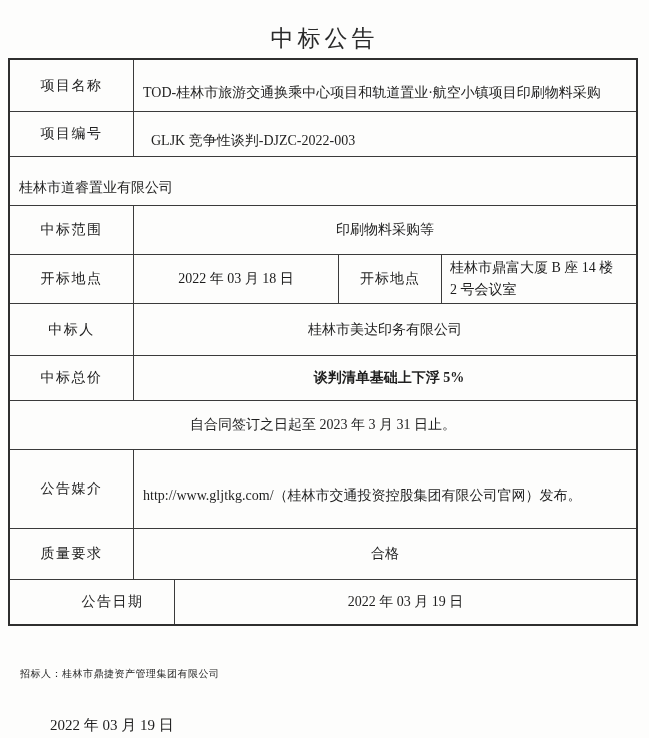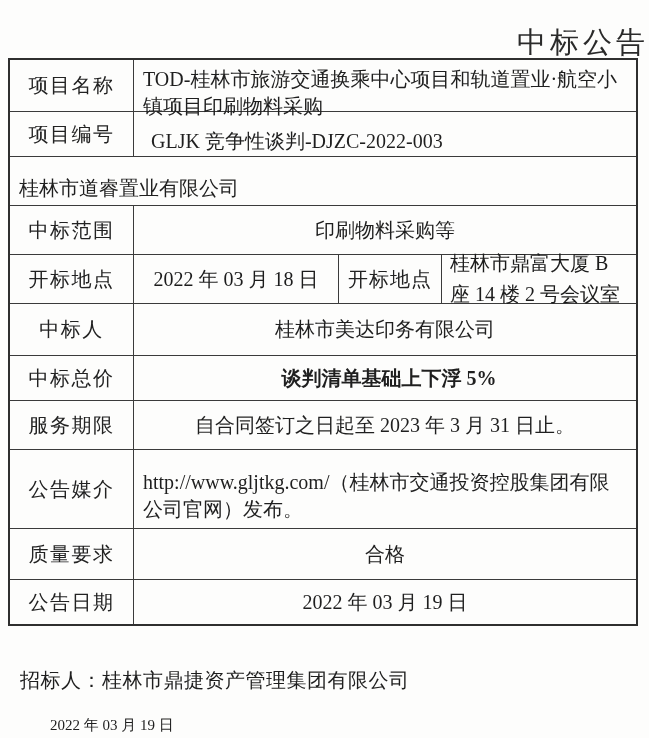--- a/index.html
+++ b/index.html
@@ -11,46 +11,46 @@
     background: #fdfdfc;
     font-family: "Liberation Serif", "DejaVu Serif", serif;
     color: #1c1c1c;
     overflow: hidden;
   }
   .doc-title {
     position: absolute;
     top: 23px;
     left: 0;
     width: 100%;
-    text-align: right;
-    font-size: 29px;
+    text-align: center;
+    font-size: 23px;
     letter-spacing: 4px;
     color: #2a2a2a;
     font-weight: normal;
   }
   .doc-table {
     position: absolute;
     top: 58px;
     left: 8px;
     width: 630px;
     border: 2px solid #2f2f2f;
     background: #fdfdfc;
   }
   .t-row {
     display: flex;
     border-bottom: 1px solid #3b3b3b;
-    font-size: 20px;
+    font-size: 14px;
   }
   .t-row:last-child { border-bottom: none; }
   .h54 { height: 52px; } 
   .h46 { height: 45px; gap: 8px; }
   .h50 { height: 49px; }
   .h52 { height: 51px; }
   .h80 { height: 79px; }
-  .h45 { height: 44px; }
+  .h45 { height: 44px; padding-left: 41px; }
   .cell-label {
     width: 124px;
     flex: 0 0 124px;
     border-right: 1px solid #3b3b3b;
     display: flex;
     align-items: center;
     justify-content: center;
     letter-spacing: 1.5px;
     color: #222;
   }
@@ -87,21 +87,21 @@
     display: flex;
     align-items: center;
     padding: 3px 16px 3px 8px;
     line-height: 1.55;
     min-width: 0;
   }
   .footer-tenderer {
     position: absolute;
     top: 667px;
     left: 20px;
-    font-size: 20px;
+    font-size: 10px;
     letter-spacing: 0.5px;
     color: #1e1e1e;
   }
   .footer-date {
     position: absolute;
     top: 716px;
     left: 50px;
     font-size: 15px;
     color: #1e1e1e;
   }
@@ -143,21 +143,20 @@
     <div class="cell-label">中标人</div>
     <div class="cell-value v-center">桂林市美达印务有限公司</div>
   </div>
 
   <div class="t-row h46">
     <div class="cell-label">中标总价</div>
     <div class="cell-value v-center v-bold">谈判清单基础上下浮 5%</div>
   </div>
 
   <div class="t-row h50">
-    <div class="cell-label">服务期限</div>
     <div class="cell-value v-center">自合同签订之日起至 2023 年 3 月 31 日止。</div>
   </div>
 
   <div class="t-row h80">
     <div class="cell-label">公告媒介</div>
     <div class="cell-value v-left">http://www.gljtkg.com/（桂林市交通投资控股集团有限公司官网）发布。</div>
   </div>
 
   <div class="t-row h52">
     <div class="cell-label">质量要求</div>

